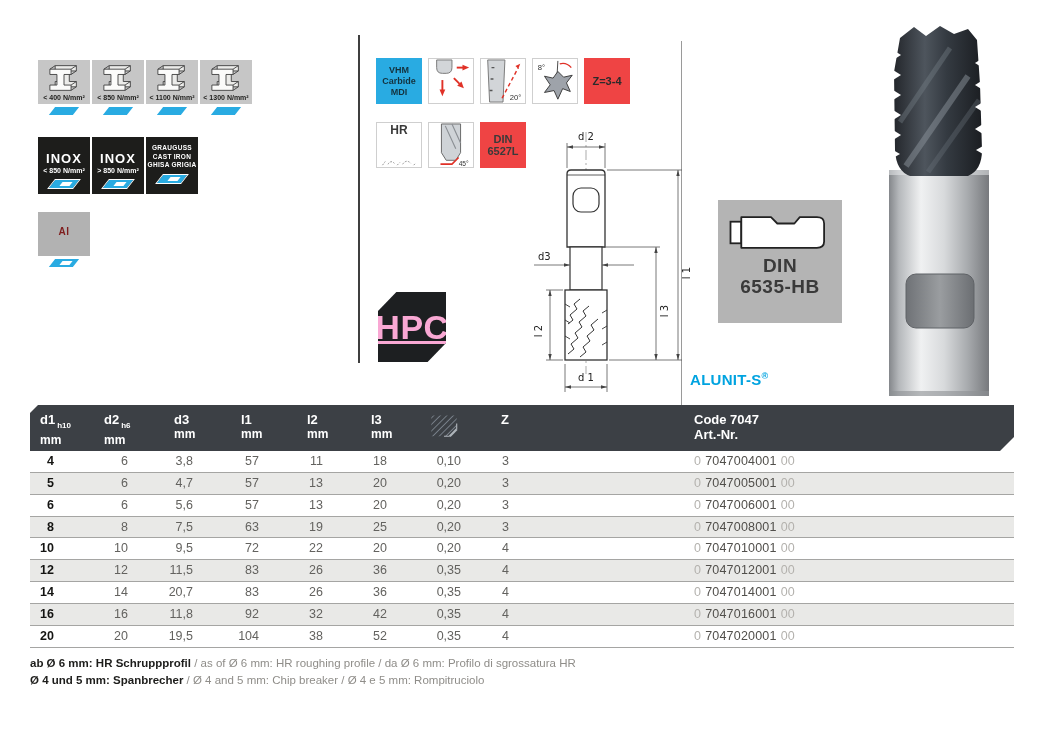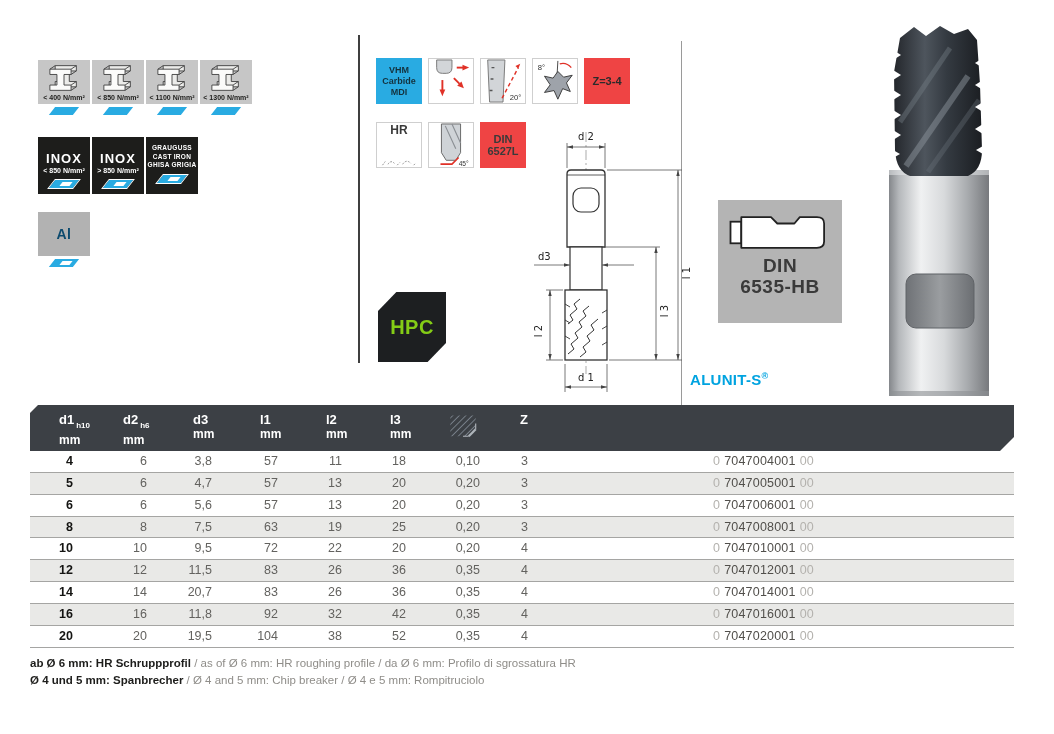--- a/index.html
+++ b/index.html
@@ -18,21 +18,21 @@
   .mat-label{font-size:7px;font-weight:bold;color:#1d1d1b;line-height:9px;letter-spacing:0;white-space:nowrap;}
   .mat-label.light{color:#fff;}
   .mat-strip{width:100%;height:13px;background:#fff;display:flex;align-items:center;justify-content:center;margin-top:auto;}
   .inox-title{font-family:"Liberation Sans",sans-serif;font-size:13px;font-weight:bold;color:#fff;letter-spacing:1px;margin-top:14px;}
   .ci-lines{margin-top:7px;text-align:center;}
   .ci-line{font-size:6.5px;font-weight:bold;color:#fff;line-height:8.5px;letter-spacing:.3px;}
   .para{width:24px;height:8px;background:#29abe2;transform:skewX(-38deg);position:relative;}
   .mat.dark .para{margin:5px auto 6px auto;outline:1px solid #fff;}
   .para.slot::after{content:"";position:absolute;left:36%;top:22%;width:42%;height:56%;background:#fff;}
   .al-box{position:absolute;left:38px;top:212px;}
-  .al-label{font-size:14px;font-weight:bold;color:#0c4a6e;margin-top:14px;letter-spacing:.5px;}
+  .al-label{font-size:10px;font-weight:bold;color:#7f1d1d;margin-top:14px;letter-spacing:.5px;}
 
   
   .vsep-dark{position:absolute;left:358px;top:35px;width:2px;height:328px;background:#3f3f3f;}
   .vsep-gray{position:absolute;left:681px;top:41px;width:1px;height:414px;background:#9a9a9a;z-index:0;}
 
   
   .feat-row{position:absolute;left:376px;display:flex;gap:6px;}
   .feat-row.r1{top:58px;}
   .feat-row.r2{top:122px;}
   .feat{width:46px;height:46px;box-sizing:border-box;background:#fff;border:1px solid #cfcfcf;
@@ -41,41 +41,41 @@
   .feat.graybg{background:#ef4444;border:none;}
   .vhm-line{font-size:9px;font-weight:bold;color:#14323e;line-height:11px;}
   .flutes-label{font-size:11px;font-weight:bold;color:#2b2b2b;}
   .din-line{font-size:11px;font-weight:bold;color:#3a3a3a;line-height:12px;}
   .hr-label{font-size:12px;font-weight:bold;color:#3a3a3a;margin-bottom:19px;}
 
   
   .hpc{position:absolute;left:378px;top:292px;width:68px;height:70px;background:#1d1f21;
        clip-path:polygon(27% 0,100% 0,100% 73%,73% 100%,0 100%,0 27%);
        display:flex;align-items:center;justify-content:center;}
-  .hpc span{color:#84cc16;font-size:20px;font-weight:bold;letter-spacing:.5px;}
+  .hpc span{color:#f9a8d4;font-size:34px;font-weight:bold;letter-spacing:.5px;text-decoration:underline;}
 
   
   .drawing{position:absolute;left:532px;top:128px;}
   .drawing text{font-family:"DejaVu Sans",sans-serif;font-size:10px;fill:#222;}
 
   
   .din-box{position:absolute;left:718px;top:200px;width:124px;height:123px;background:#b4b4b4;
            display:flex;flex-direction:column;align-items:center;}
   .din-box svg{margin-top:10px;}
   .din-t{font-size:19px;font-weight:bold;color:#3a3a3a;line-height:21px;letter-spacing:.5px;}
 
   
   .coating{position:absolute;left:690px;top:371px;font-size:15px;font-weight:bold;color:#00a3e0;letter-spacing:.3px;}
   .coating sup{font-size:9px;}
 
   
   .photo{position:absolute;left:876px;top:24px;}
 
   
-  .grid{display:grid;grid-template-columns:62px 70px 67px 66px 64px 62px 68px 52px 147px 1fr;padding-left:19px;}
+  .grid{display:grid;grid-template-columns:62px 70px 67px 66px 64px 62px 68px 52px 147px 1fr;}
   .thead{position:absolute;left:30px;top:405px;width:984px;height:46px;background:#3c4045;z-index:2;
          clip-path:polygon(8px 0,100% 0,100% calc(100% - 14px),calc(100% - 14px) 100%,0 100%,0 8px);
          box-sizing:border-box;color:#fff;}
   .th{padding-top:7px;box-sizing:border-box;}
   .th-main{font-size:13px;font-weight:bold;line-height:15px;}
   .th-sub{font-size:8px;font-weight:bold;vertical-align:sub;margin-left:2px;}
   .th-unit{font-size:12px;font-weight:bold;line-height:14px;}
   .th.pl{padding-left:12px;}
   .th.c1{padding-left:10px;}
   .th.c7{padding-left:8px;padding-top:8px;}
@@ -408,20 +408,24 @@
           </defs>
         <path d="M2,2 H24 V14 L18,20 H2 Z" fill="url(#hatchP)"></path>
         <path d="M24,14 L18,20" stroke="#aeb4ba" stroke-width="2"></path>
         <path d="M18,20 h-5 M24,9 v5" stroke="#aeb4ba" stroke-width="1"></path>
       </svg>
     </div>
     <div class="th pl">
       <div class="th-main"><span>Z</span></div>
     </div>
     <div class="th"></div>
+    <div class="th c10">
+      <div class="th-main">Code 7047</div>
+      <div class="th-main">Art.-Nr.</div>
+    </div>
   </div>
 
   <div class="tbody">
       <div class="trow grid">
         <div class="td c1 num">4</div>
         <div class="td c2 num">6</div>
         <div class="td c3 num">3,8</div>
         <div class="td c4 num">57</div>
         <div class="td c5 num">11</div>
         <div class="td c6 num">18</div>

